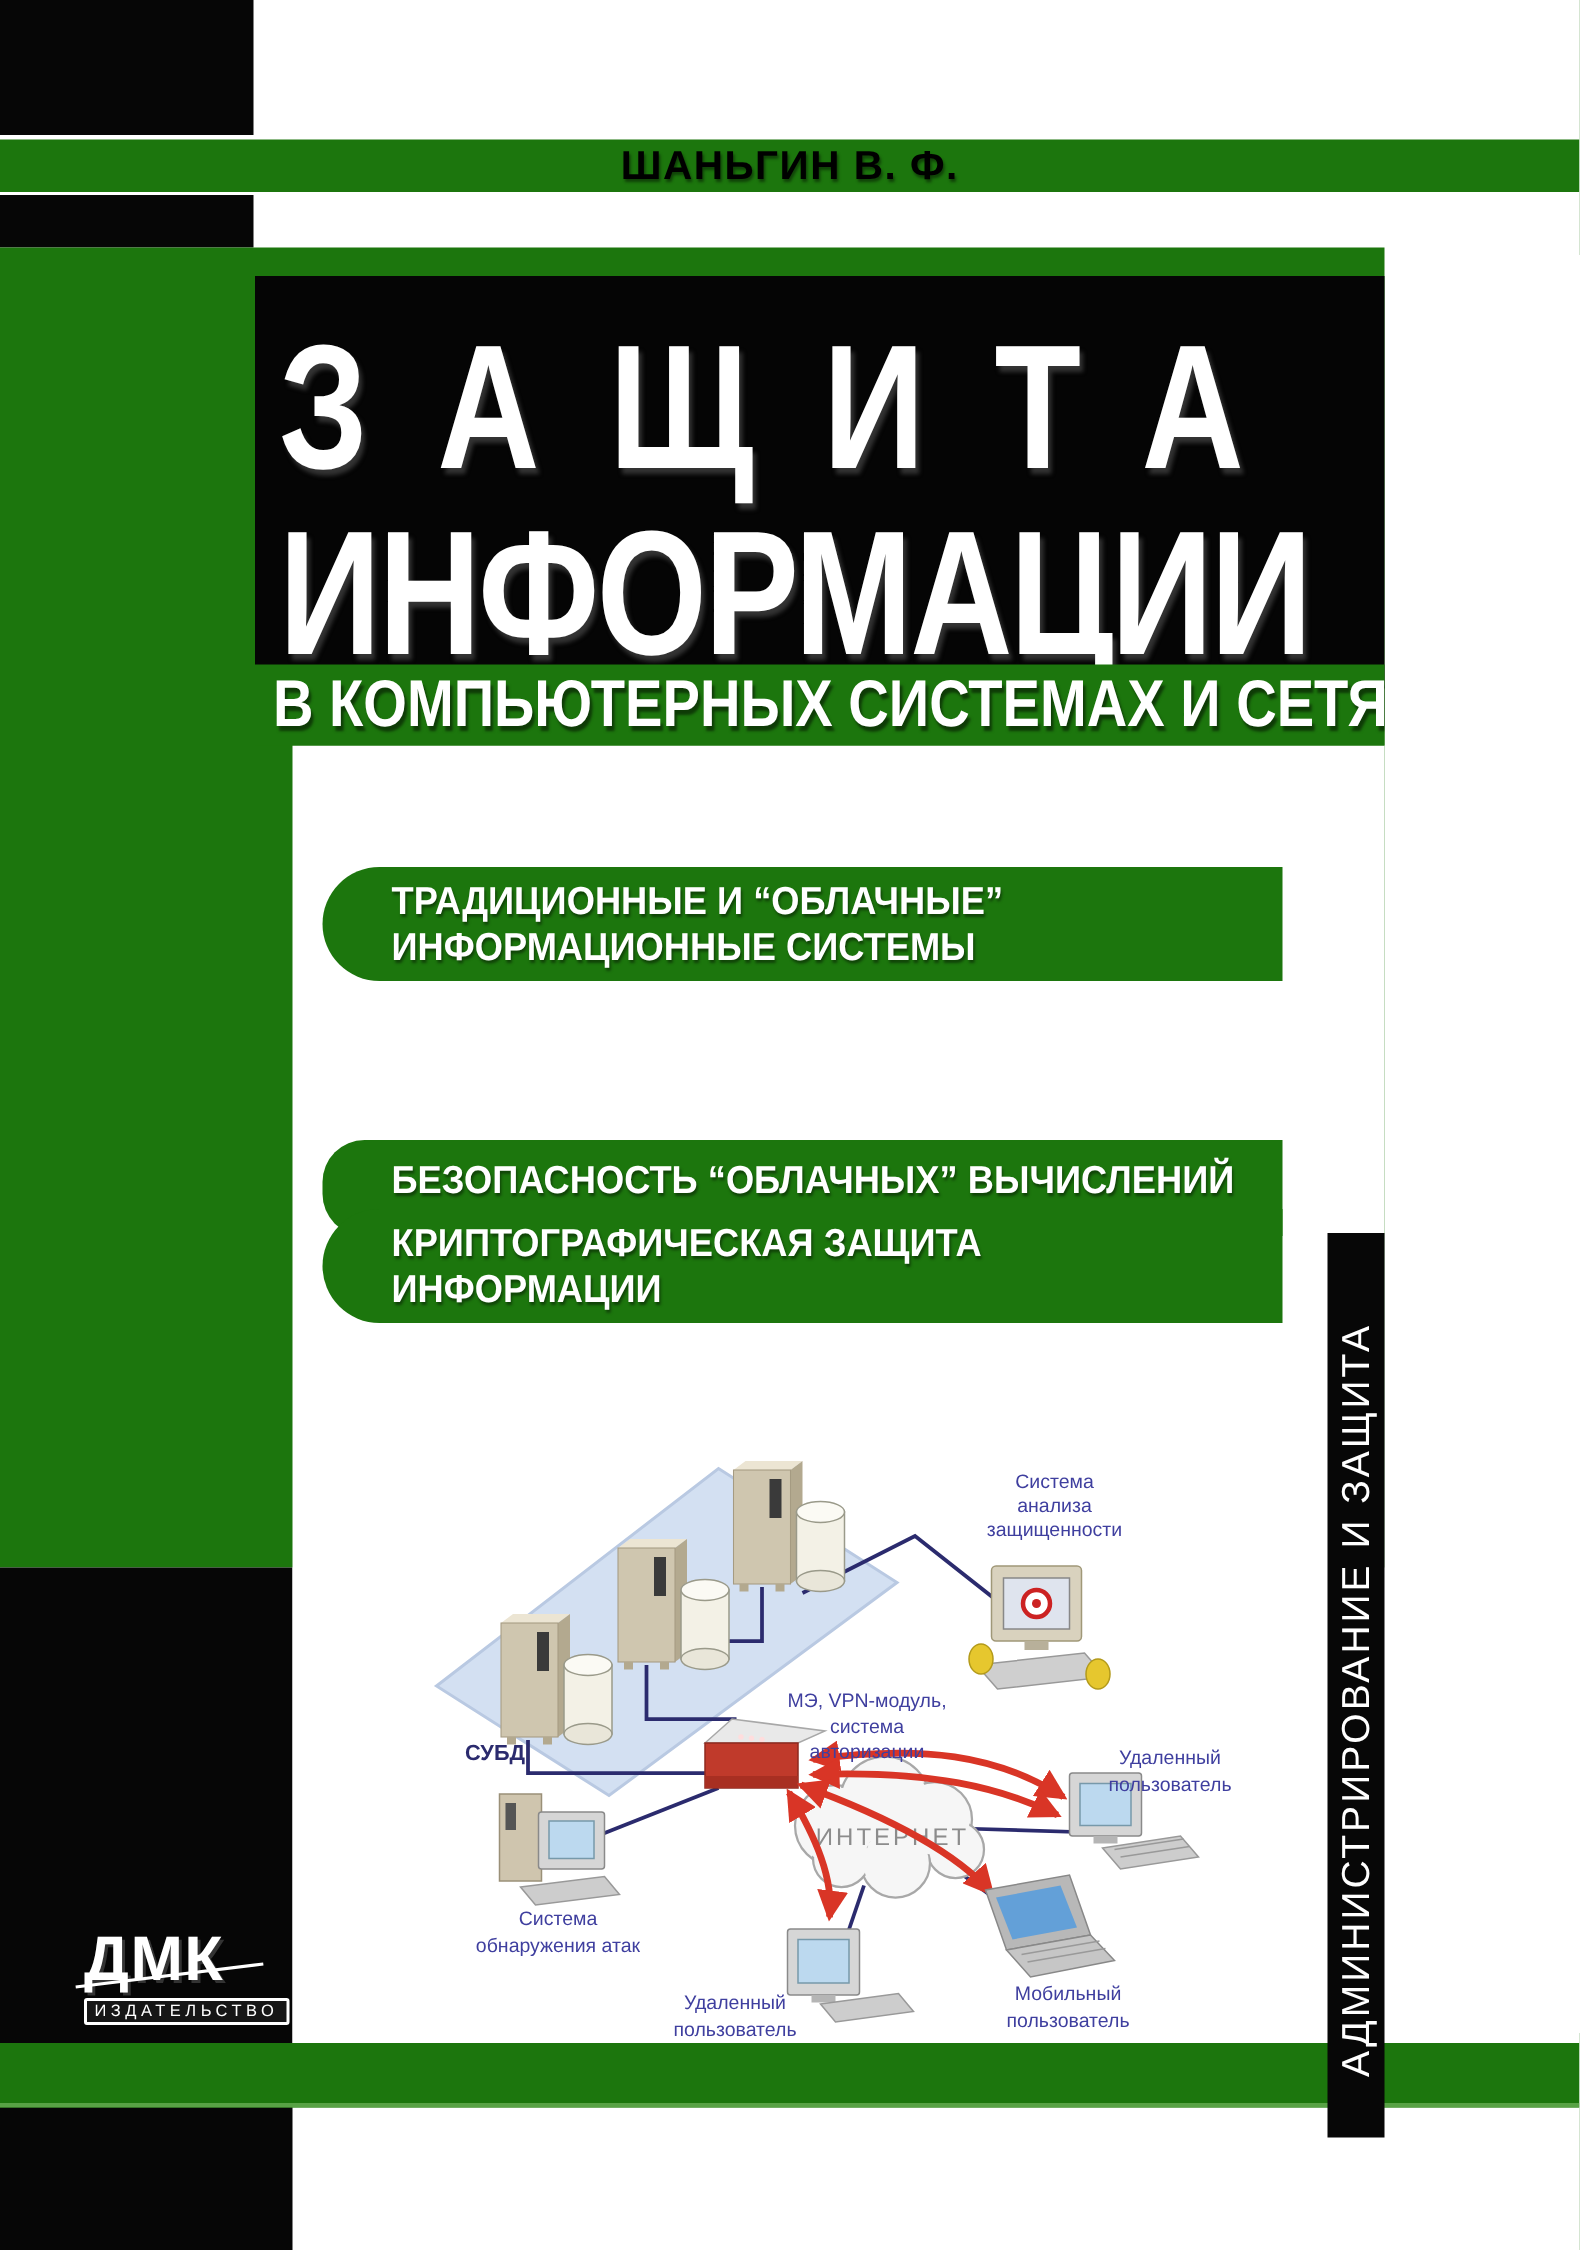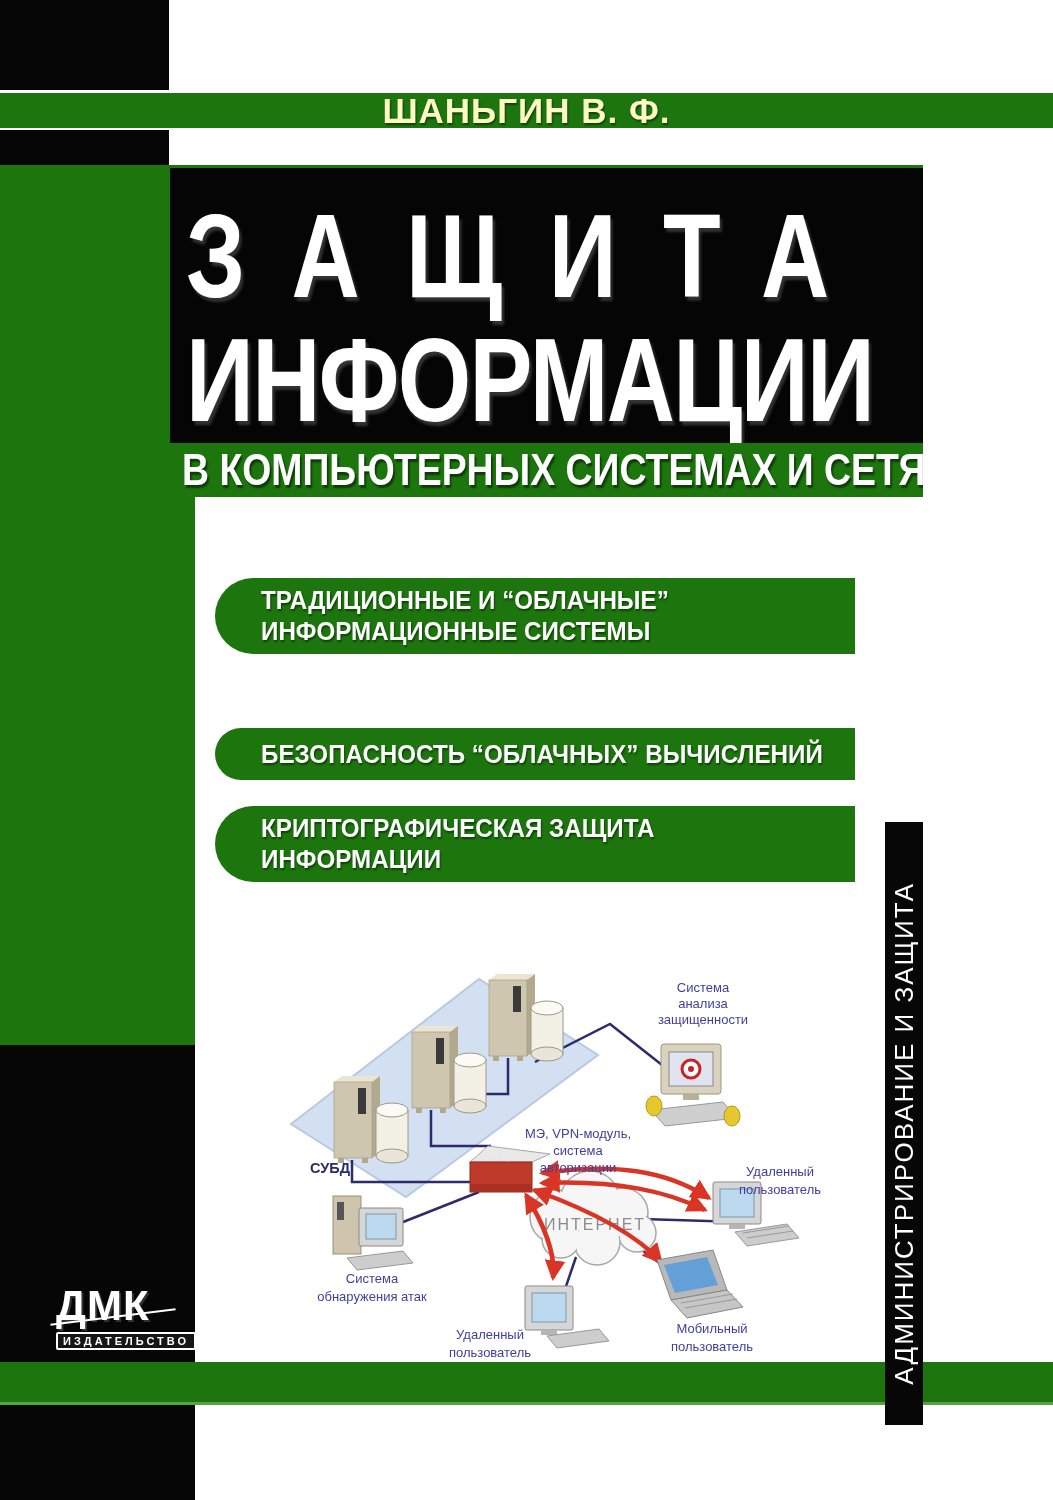--- a/index.html
+++ b/index.html
@@ -4,63 +4,63 @@
 <style>
   html,body{margin:0;padding:0;background:#fff;}
   .page{position:relative;width:1053px;height:1500px;background:#ffffff;overflow:hidden;
         font-family:"Liberation Sans",sans-serif;}
   .abs{position:absolute;}
   
   .corner-block{left:0;top:0;width:169px;height:90px;background:#060606;}
   
   .author-strip{left:0;top:93px;width:1053px;height:35px;background:#1c760d;
        display:flex;align-items:center;justify-content:center;}
-  .author-strip span{color:#fef9c3;font-weight:700;font-size:35px;letter-spacing:1px;
+  .author-strip span{color:#000000;font-weight:700;font-size:27px;letter-spacing:1px;
        text-shadow:1px 2px 2px rgba(0,0,0,.45);}
   .left-stub{left:0;top:130px;width:169px;height:35px;background:#060606;}
   .green-backdrop{left:0;top:165px;width:923px;height:880px;background:#1c760d;}
   .left-black-col{left:0;top:1045px;width:195px;height:455px;background:#060606;}
   .content-panel{left:195px;top:497px;width:728px;height:868px;background:#ffffff;}
   
-  .title-box{left:170px;top:168px;width:753px;height:275px;background:#050505;overflow:hidden;}
+  .title-box{left:170px;top:184px;width:753px;height:275px;background:#050505;overflow:hidden;}
   .title-line{color:#fff;font-weight:700;font-size:118px;line-height:124px;white-space:nowrap;
        transform:scaleX(0.8);transform-origin:0 50%;
        text-shadow:3px 4px 3px rgba(90,90,90,.55);}
   .title-line.t1{margin:26px 0 0 16px;letter-spacing:58px;}
   .title-line.t2{margin:0 0 0 16px;letter-spacing:-2px;}
   .subtitle-strip{left:170px;top:443px;width:753px;height:54px;background:#1c760d;
        display:flex;align-items:center;overflow:hidden;}
   .subtitle-strip span{color:#fff;font-weight:700;font-size:44px;white-space:nowrap;
        transform:scaleX(0.85);transform-origin:0 50%;margin-left:12px;
        text-shadow:2px 3px 2px rgba(0,0,0,.5);}
   
   .bar{left:215px;width:640px;background:#1c760d;color:#fff;font-weight:700;font-size:26px;
        line-height:31px;padding-left:46px;box-sizing:border-box;
        border-radius:38px 0 0 38px;text-shadow:1px 2px 2px rgba(0,0,0,.45);}
   .bar .bline{white-space:nowrap;transform:scaleX(0.93);transform-origin:0 50%;}
   .bar.two{height:76px;padding-top:7px;}
-  .bar.one{height:52px;padding-top:11px;border-radius:28px 0 0 28px;}
+  .bar.one{height:64px;padding-top:11px;border-radius:28px 0 0 28px;margin-top:32px;}
   .bar1{top:545px;margin-top:33px;} .bar2{top:640px;} .bar3{top:728px;} .bar4{top:806px;} .bar5{top:899px;}
   
   .bottom-band{left:0;top:1362px;width:1053px;height:40px;background:#1c760d;
        border-bottom:3px solid #58a245;}
   
   .spine-bar{left:885px;top:822px;width:38px;height:603px;background:#070707;}
   .spine-text{position:absolute;bottom:40px;left:50%;
        transform:translateX(-50%) rotate(180deg);
        writing-mode:vertical-rl;color:#fff;font-weight:400;font-size:26px;
        letter-spacing:2px;white-space:nowrap;}
   
   .publisher-logo{left:56px;top:1286px;width:116px;color:#fff;}
   .logo-mark{font-weight:700;font-size:42px;line-height:40px;letter-spacing:1px;
        text-shadow:2px 2px 0 #333;position:relative;}
   .logo-swoosh{position:absolute;left:-6px;top:30px;width:126px;height:2px;background:#fff;
        transform:rotate(-7deg);}
   .logo-banner{display:inline-block;margin-top:6px;border:2px solid #fff;border-radius:2px;
-       padding:1px 5px;font-size:11px;font-weight:700;letter-spacing:3px;background:#161616;}
+       padding:1px 5px;font-size:11px;font-weight:400;letter-spacing:3px;background:#161616;}
   
   .diagram{left:195px;top:970px;width:728px;height:395px;}
   .dlabel{font-family:"Liberation Sans",sans-serif;font-size:13px;fill:#3f3f9f;text-anchor:middle;}
   .dlabel-bold{font-family:"Liberation Sans",sans-serif;font-size:14.5px;font-weight:700;fill:#2b2b6e;text-anchor:middle;}
   .dlabel-cloud{font-family:"Liberation Sans",sans-serif;font-size:16px;fill:#8c8c8c;letter-spacing:2px;text-anchor:middle;}
 </style>
 </head>
 <body>
 
 <div class="page">

